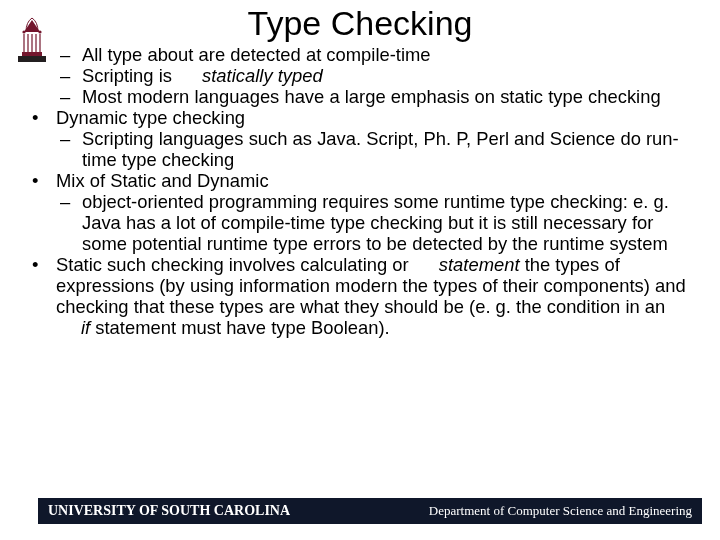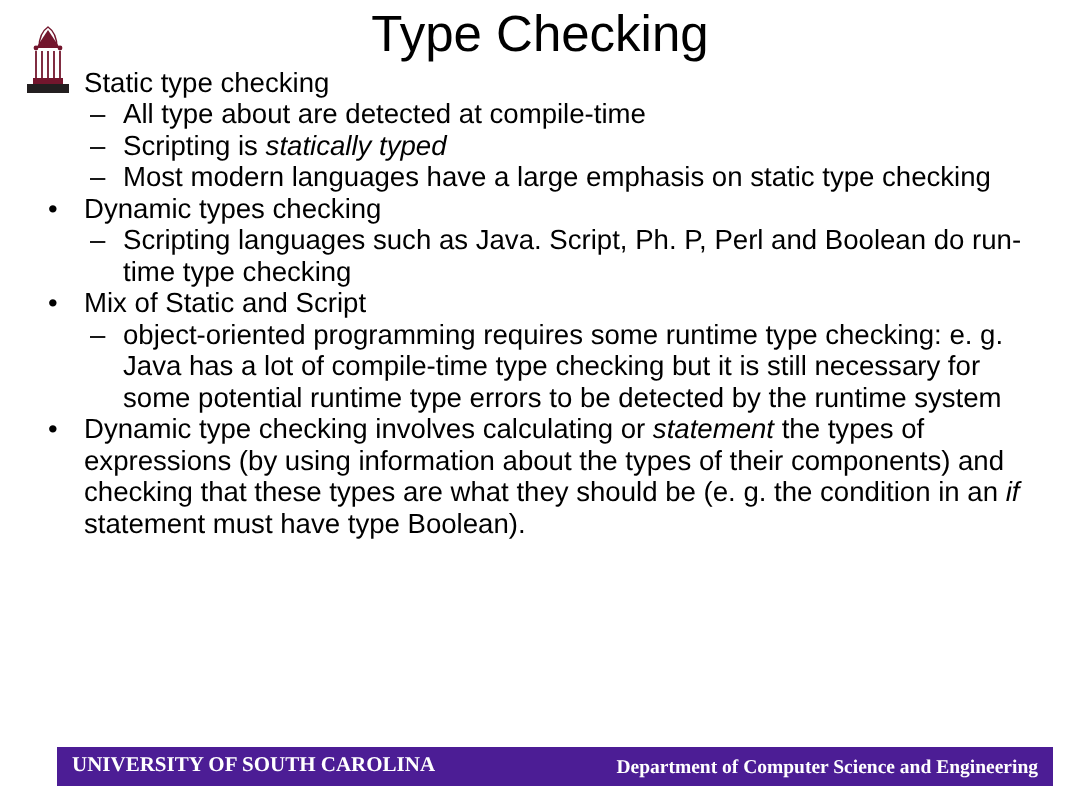--- a/index.html
+++ b/index.html
@@ -41,42 +41,42 @@
   .l1 .text { flex: 1; }
   .l2 {
     display: flex;
     margin-left: 36px;
   }
   .l2 .bullet {
     width: 22px;
     flex-shrink: 0;
   }
   .l2 .text { flex: 1; }
-  .italic { font-style: italic; }
+  .italic { font-style: italic; margin-left: 25px; }
   .footer {
     position: absolute;
     bottom: 16px;
     left: 38px;
     right: 18px;
     height: 26px;
-    background: #4c1d95;
+    background: #0f172a;
     color: #ffffff;
     display: flex;
     align-items: center;
     justify-content: space-between;
     padding: 0 10px;
     font-family: "Times New Roman", serif;
   }
   .footer-left {
     font-size: 14px;
     font-weight: bold;
   }
   .footer-right {
     font-size: 13px;
-    font-weight: bold;
+    font-weight: normal;
   }
 </style>
 </head>
 <body>
 
 <div class="logo">
   <svg viewBox="0 0 40 52">
     <rect x="6" y="44" width="28" height="6" fill="#231f20"></rect>
     <rect x="10" y="40" width="20" height="4" fill="#73162d"></rect>
     <path d="M20 8 L12 20 L28 20 Z" fill="#73162d"></path>
@@ -91,58 +91,54 @@
     <circle cx="20" cy="17" r="1.6" fill="#73162d"></circle>
     <circle cx="24" cy="18" r="1.6" fill="#73162d"></circle>
     <circle cx="28" cy="20" r="1.6" fill="#73162d"></circle>
   </svg>
 </div>
 
 <h1 class="title">Type Checking</h1>
 
 <div class="content">
 
-  <div class="l1">
-    <span class="bullet">•</span>
-    <span class="text">Static type checking</span>
-  </div>
   <div class="l2">
     <span class="bullet">–</span>
     <span class="text">All type about are detected at compile-time</span>
   </div>
   <div class="l2">
     <span class="bullet">–</span>
     <span class="text"><span>Scripting is </span><span class="italic">statically typed</span></span>
   </div>
   <div class="l2">
     <span class="bullet">–</span>
     <span class="text">Most modern languages have a large emphasis on static type checking</span>
   </div>
 
   <div class="l1">
     <span class="bullet">•</span>
-    <span class="text">Dynamic types checking</span>
+    <span class="text">Dynamic type checking</span>
   </div>
   <div class="l2">
     <span class="bullet">–</span>
-    <span class="text">Scripting languages such as Java. Script, Ph. P, Perl and Boolean do run-time type checking</span>
+    <span class="text">Scripting languages such as Java. Script, Ph. P, Perl and Science do run-time type checking</span>
   </div>
 
   <div class="l1">
     <span class="bullet">•</span>
-    <span class="text">Mix of Static and Script</span>
+    <span class="text">Mix of Static and Dynamic</span>
   </div>
   <div class="l2">
     <span class="bullet">–</span>
     <span class="text">object-oriented programming requires some runtime type checking: e. g. Java has a lot of compile-time type checking but it is still necessary for some potential runtime type errors to be detected by the runtime system</span>
   </div>
 
   <div class="l1">
     <span class="bullet">•</span>
-    <span class="text"><span>Dynamic type checking involves calculating or </span><span class="italic">statement</span><span> the types of expressions (by using information about the types of their components) and checking that these types are what they should be (e. g. the condition in an </span><span class="italic">if</span><span> statement must have type Boolean).</span></span>
+    <span class="text"><span>Static such checking involves calculating or </span><span class="italic">statement</span><span> the types of expressions (by using information modern the types of their components) and checking that these types are what they should be (e. g. the condition in an </span><span class="italic">if</span><span> statement must have type Boolean).</span></span>
   </div>
 
 </div>
 
 <div class="footer">
   <span class="footer-left">UNIVERSITY OF SOUTH CAROLINA</span>
   <span class="footer-right">Department of Computer Science and Engineering</span>
 </div>
 
 </body></html>

